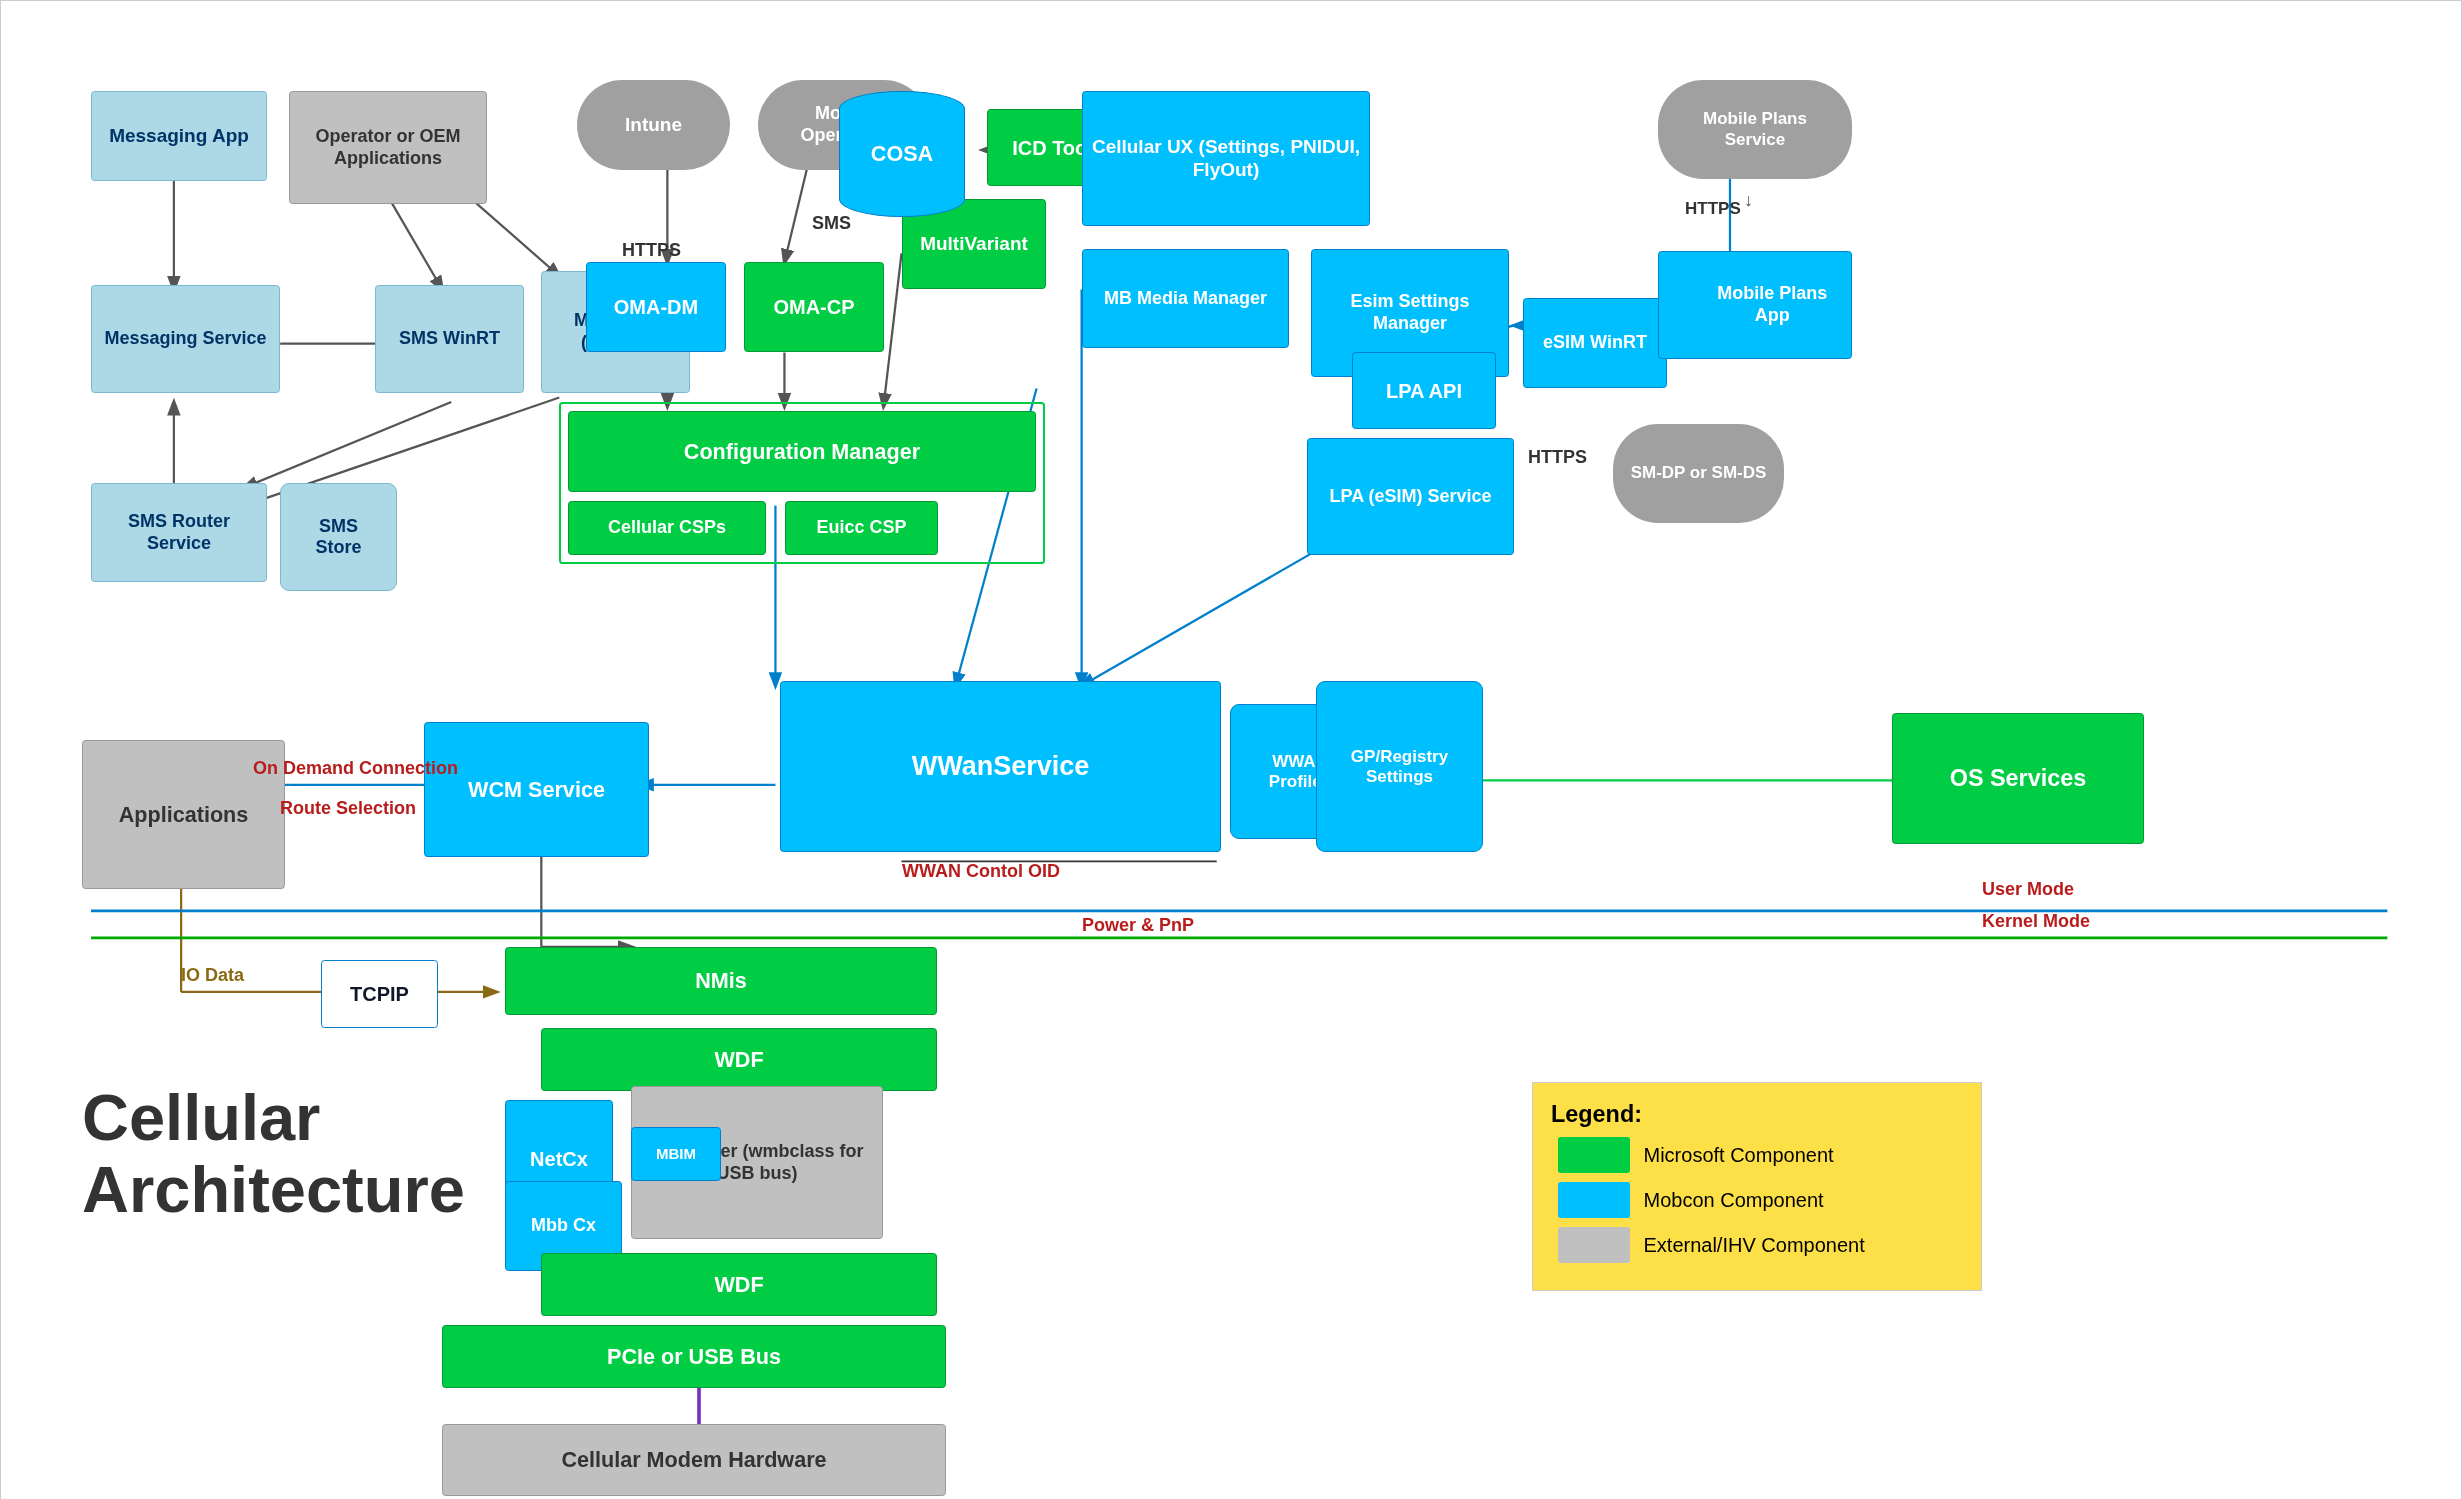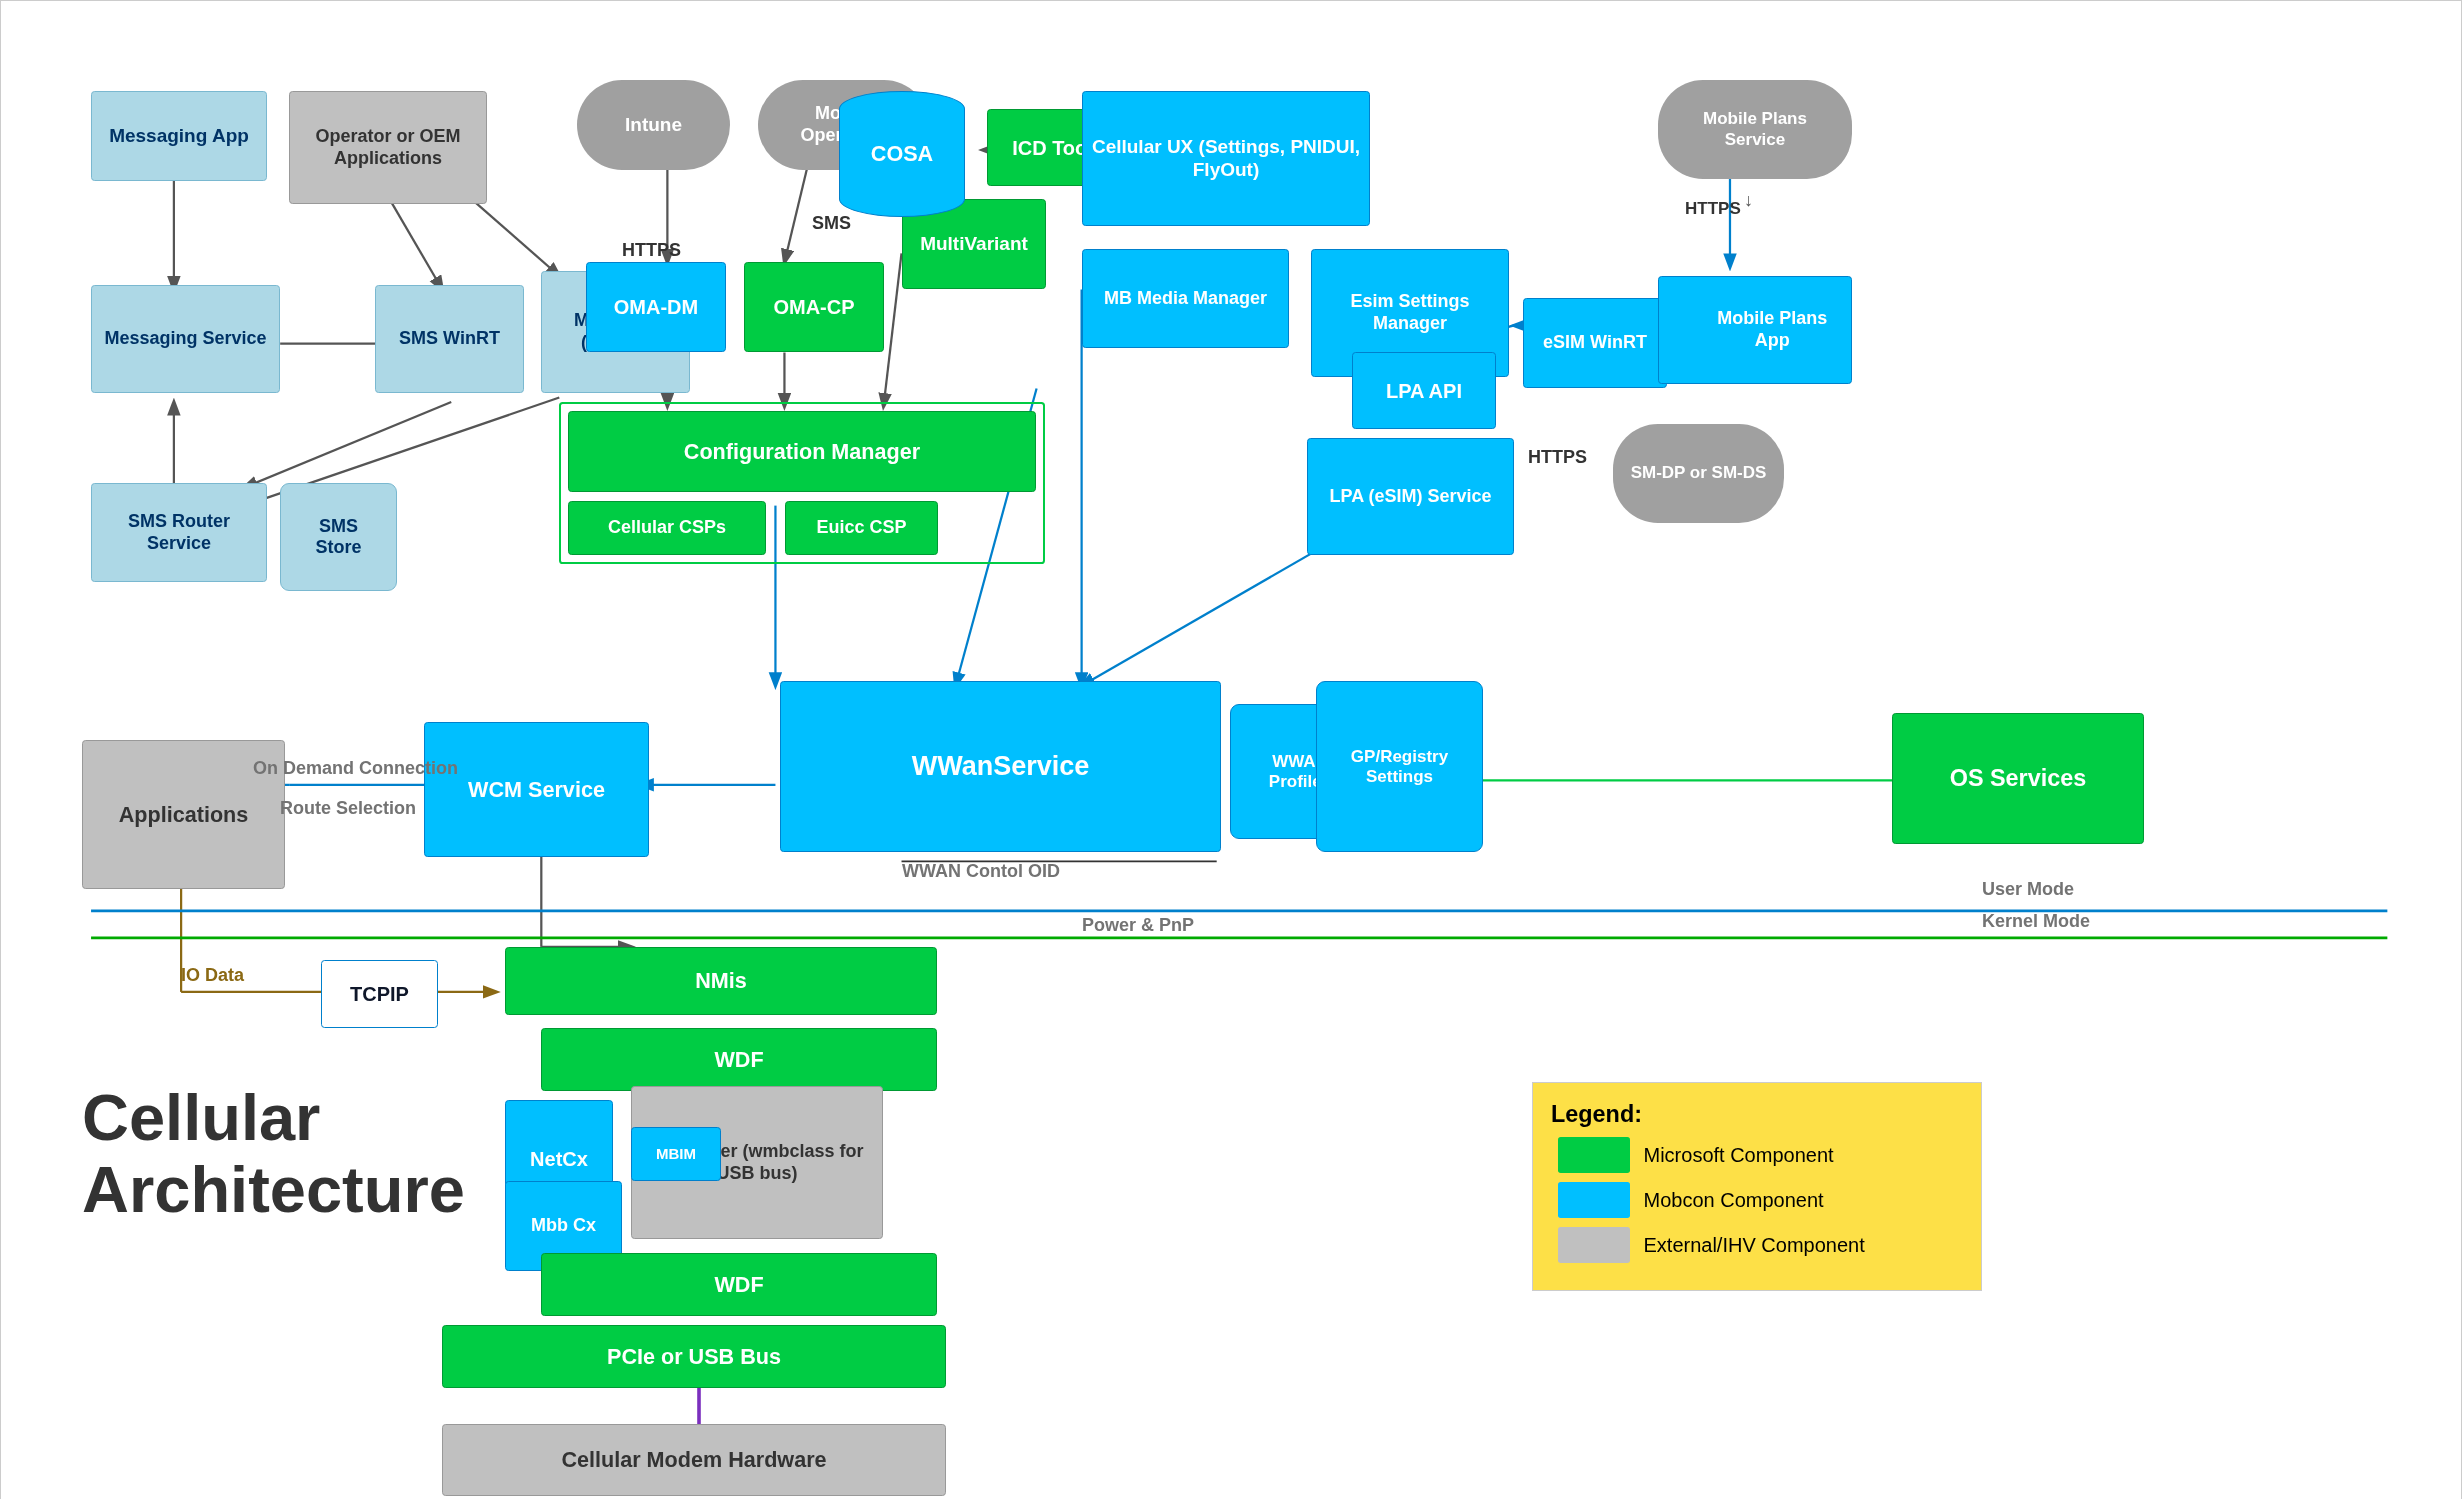--- a/index.html
+++ b/index.html
@@ -91,21 +91,21 @@
       height: 100%;
       display: flex;
       align-items: center;
       justify-content: center;
     }
     
     .arrow-label {
       position: absolute;
       font-size: 18px;
       font-weight: bold;
-      color: #737373;
+      color: #b91c1c;
     }
     
     .arrows-svg {
       position: absolute;
       top: 0; left: 0;
       width: 2462px;
       height: 1500px;
       pointer-events: none;
     }
     
@@ -357,21 +357,21 @@
   </div>
 
   <div class="cloud" style="left:1657px; top:79px; width:194px; height:99px; font-size:17px;">
     <span>Mobile Plans Service</span>
   </div>
 
   <div class="protocol-label" style="left:1684px; top:198px; font-size:17px;">HTTPS</div>
 
   <div style="position:absolute; left:1743px; top:189px; font-size:18px; color:#555;">↓</div>
 
-  <div class="box box-blue" style="left:1657px; top:275px; width:194px; height:108px; font-size:18px;padding-left:40px;">
+  <div class="box box-blue" style="left:1657px; top:250px; width:194px; height:108px; font-size:18px;padding-left:40px;">
     <span>Mobile Plans App</span>
   </div>
 
   <div class="box box-blue" style="left:779px; top:680px; width:441px; height:171px; font-size:27px;">
     <span>WWanService</span>
   </div>
 
   <div class="cylinder" style="left:1229px; top:703px; width:140px; height:135px;">
     <div class="cylinder-inner" style="font-size:17px; border-radius:9px;">
       <span>WWAN Profiles</span>

